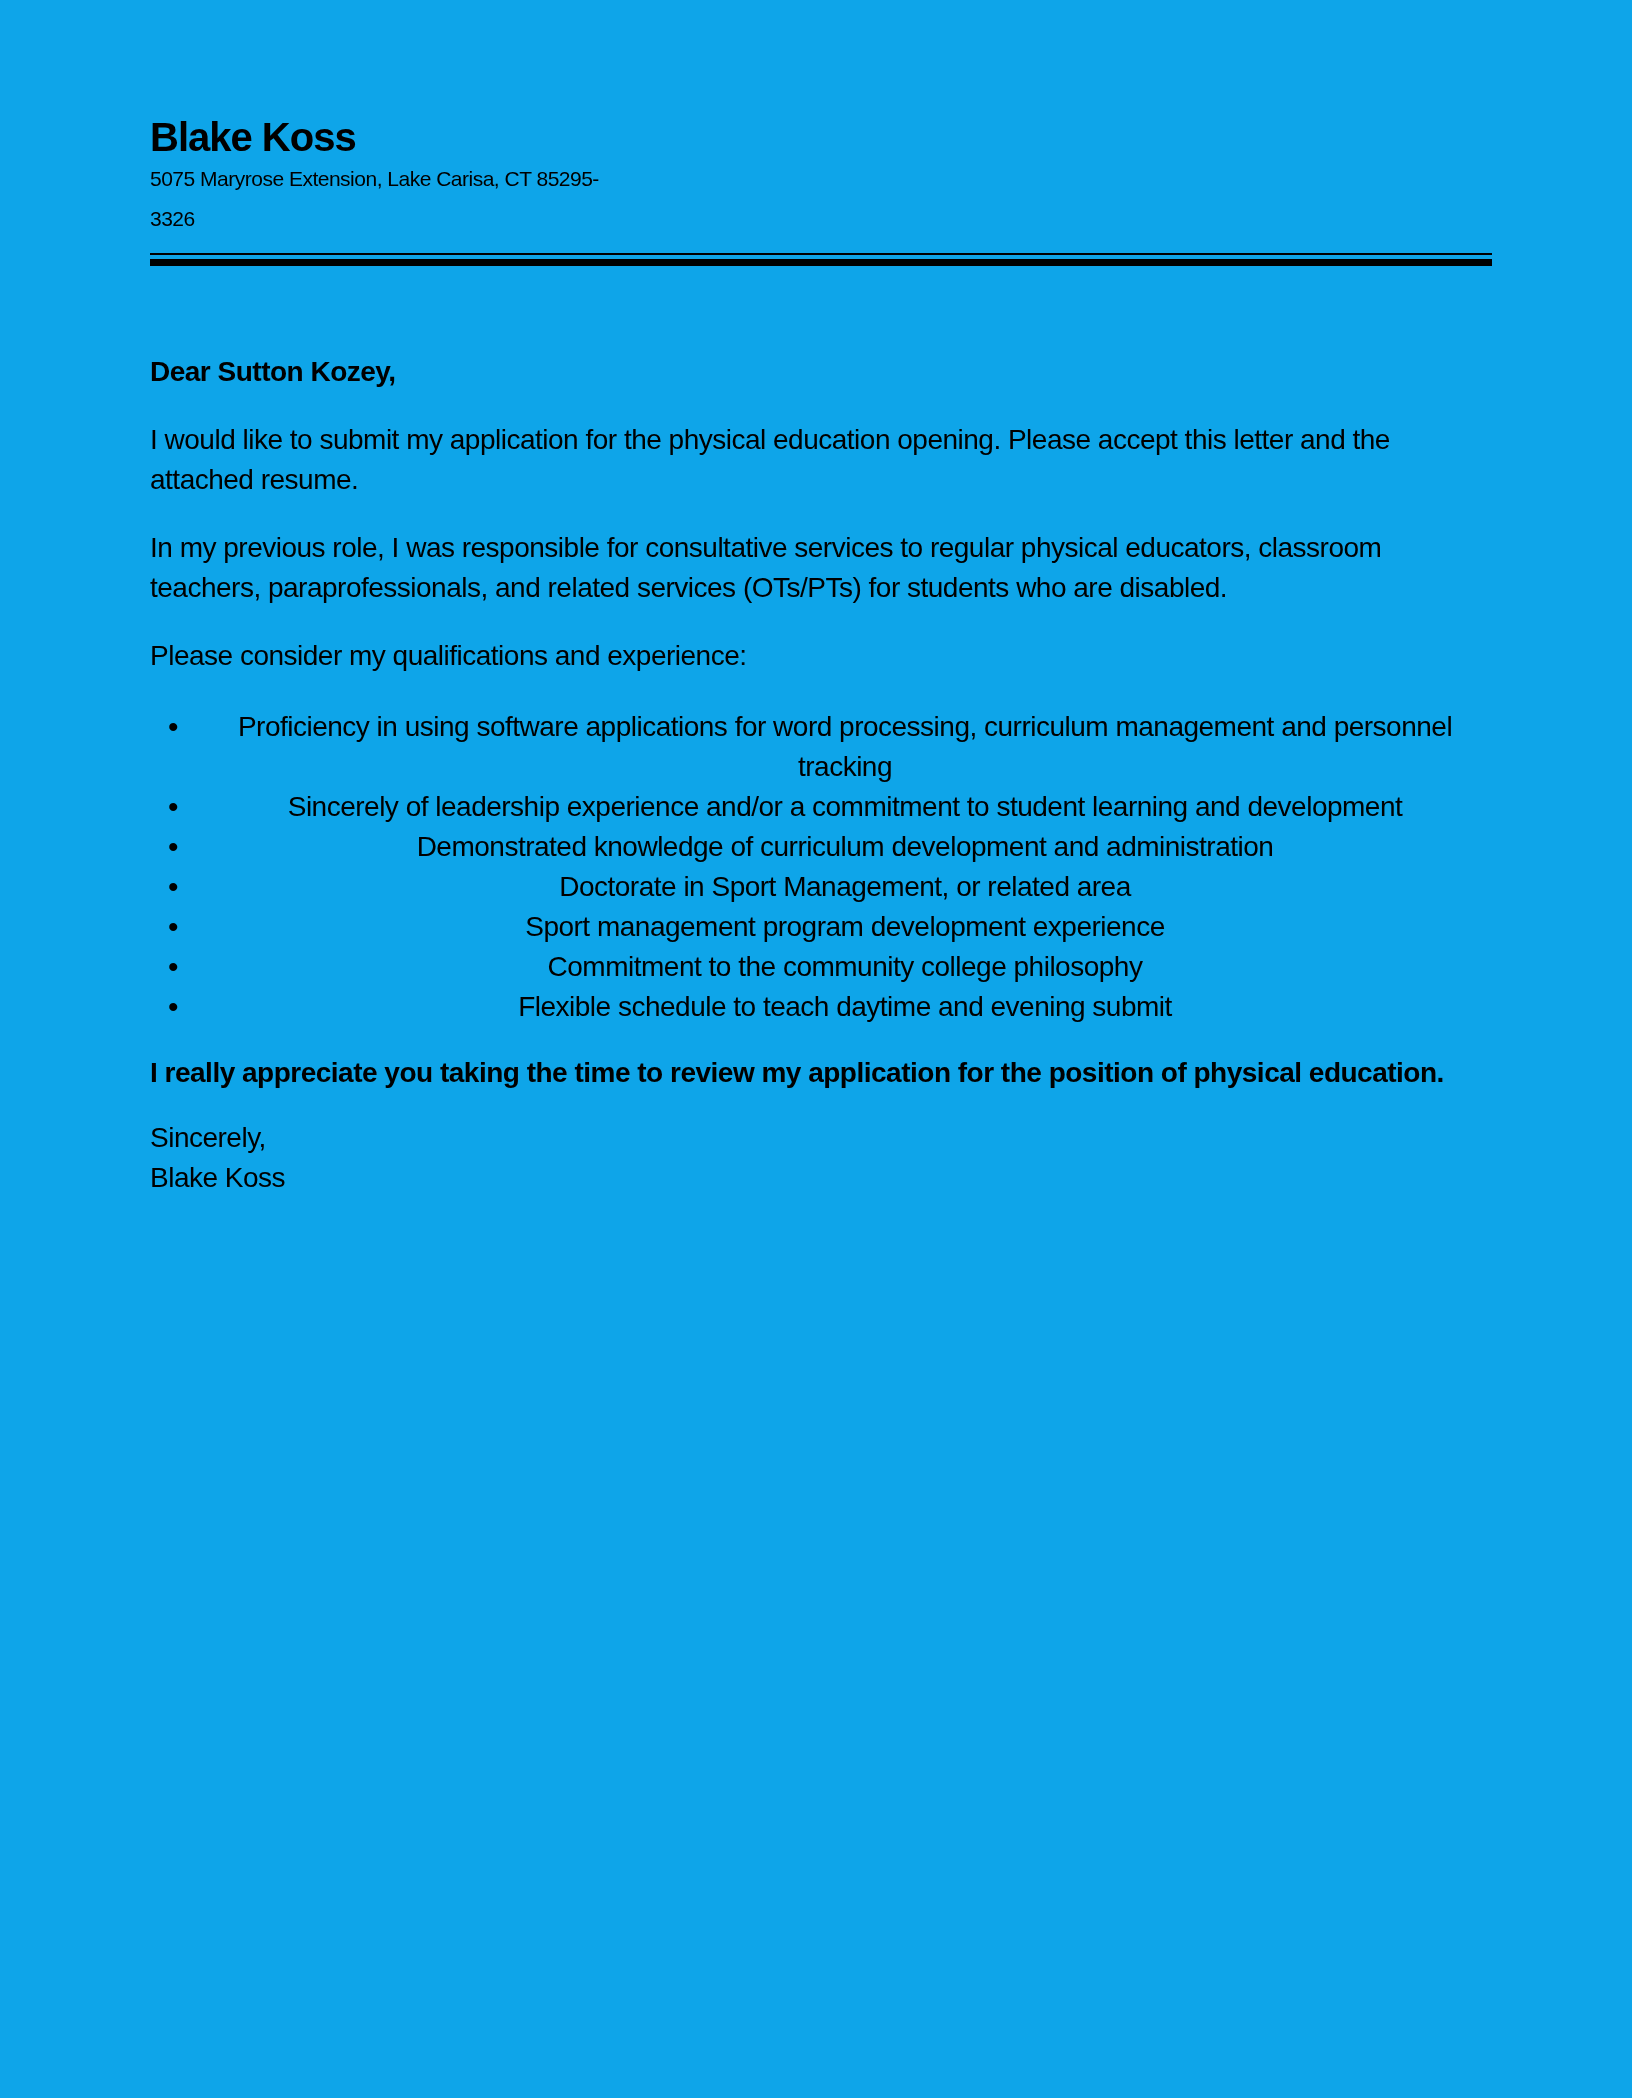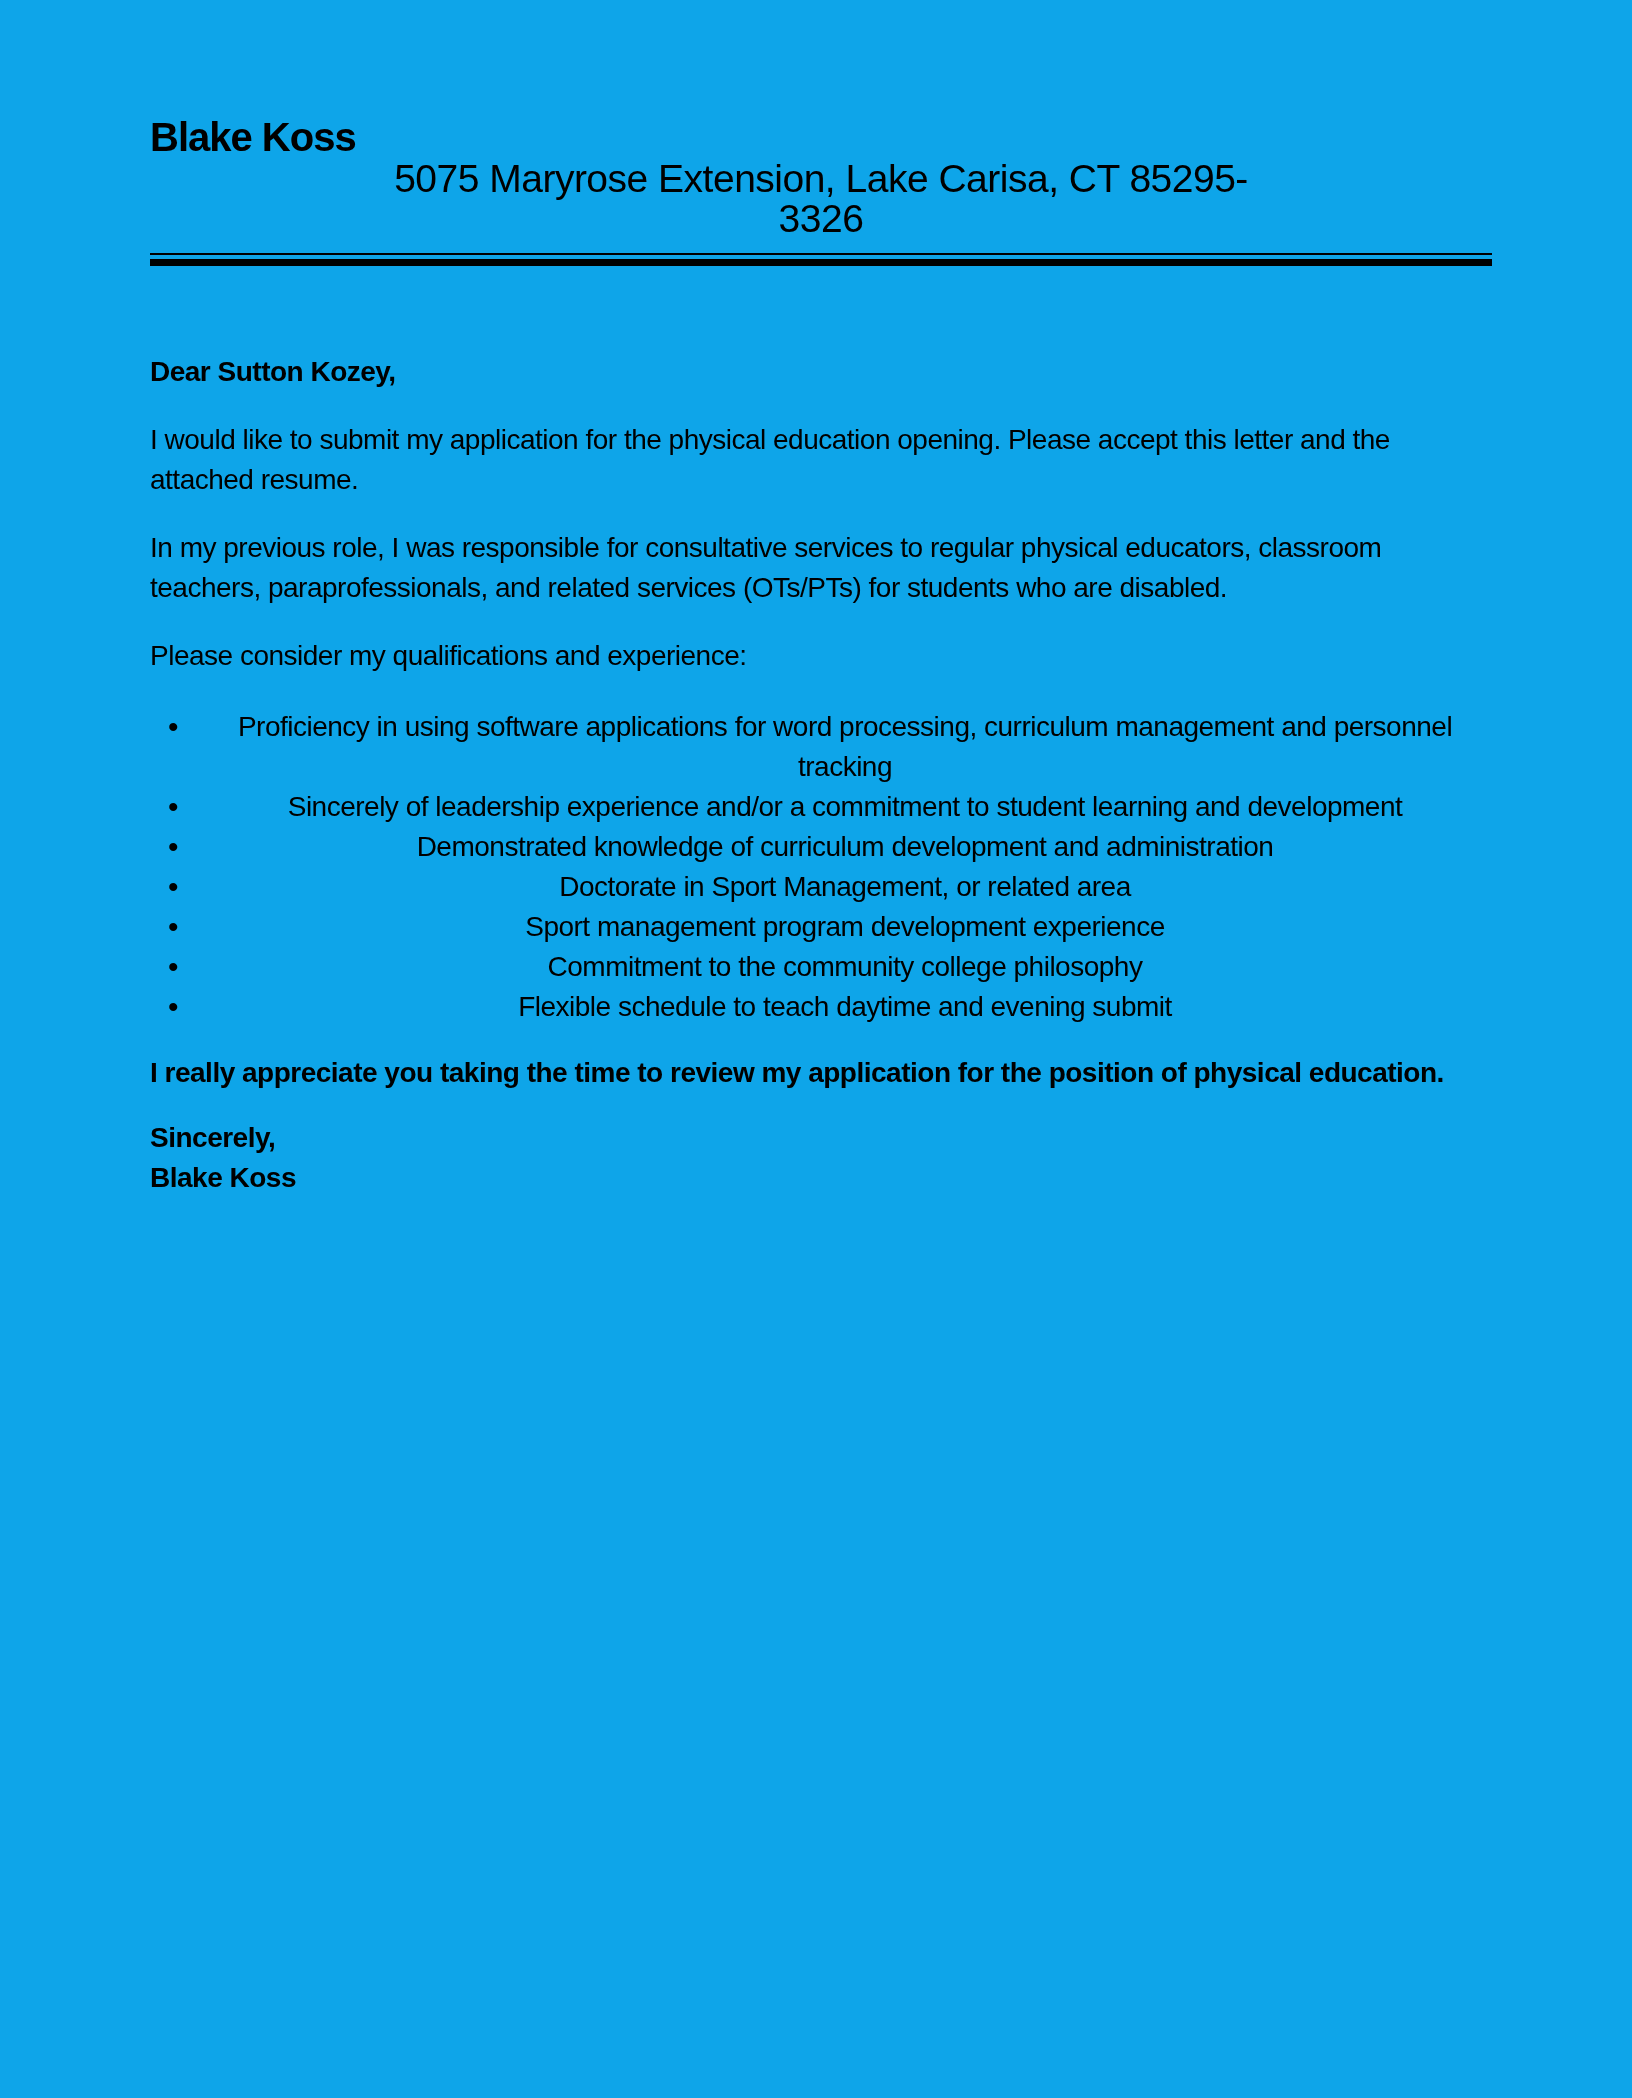--- a/index.html
+++ b/index.html
@@ -15,25 +15,24 @@
     overflow: hidden;
   }
   .sender-name {
     font-size: 40px;
     font-weight: 700;
     line-height: 44px;
     letter-spacing: -1px;
     white-space: pre;
   }
   .sender-address {
-    font-size: 39px;
+    font-size: 21px;
     line-height: 40px;
     letter-spacing: -0.5px;
     white-space: pre-line;
-    text-align: center;
   }
   .rule {
     height: 13px;
     margin-top: 14px;
     border-top: 2px solid #000;
     border-bottom: 7px solid #000;
   }
   .greeting {
     margin-top: 86px;
     font-size: 28px;
@@ -76,21 +75,20 @@
     font-weight: 700;
     line-height: 40px;
     letter-spacing: -0.5px;
     white-space: pre;
   }
   .signoff-block {
     margin-top: 25px;
     font-size: 28px;
     line-height: 40px;
     letter-spacing: -0.5px;
-    font-weight: bold;
   }
   .signoff-block span { display: block; white-space: pre; }
 </style>
 </head>
 <body>
 
 <div class="page">
 
   <div class="letter-header">
     <div class="sender-name">Blake Koss</div>

